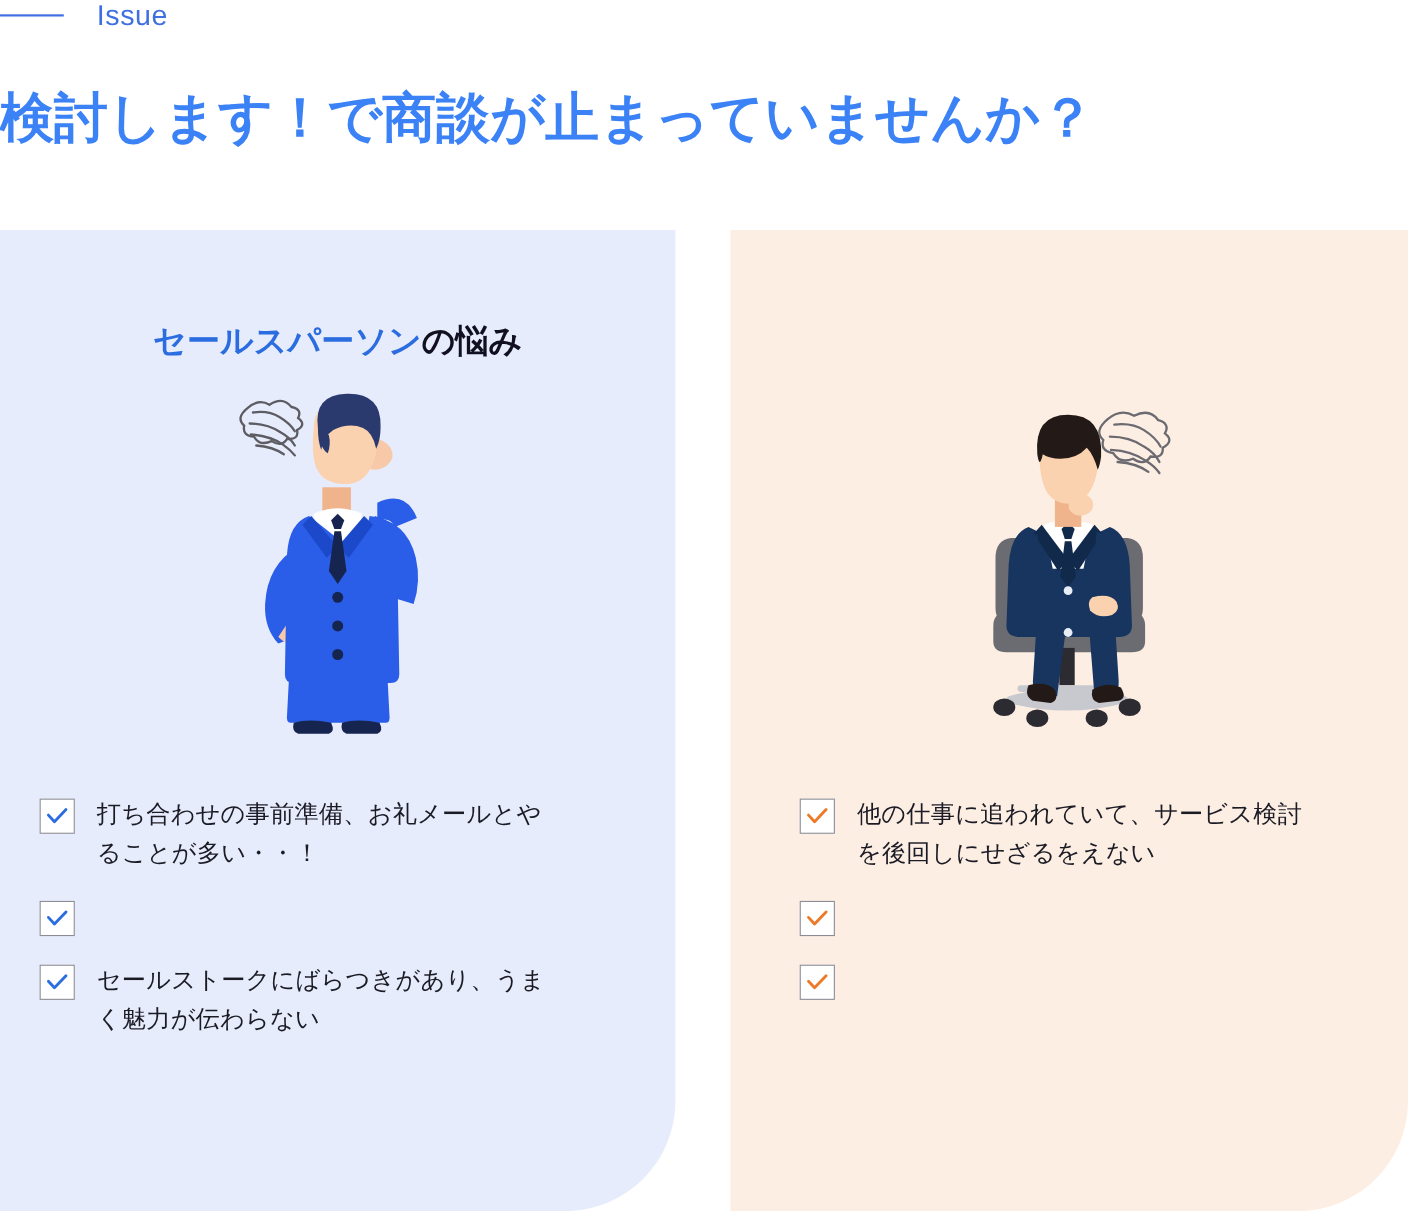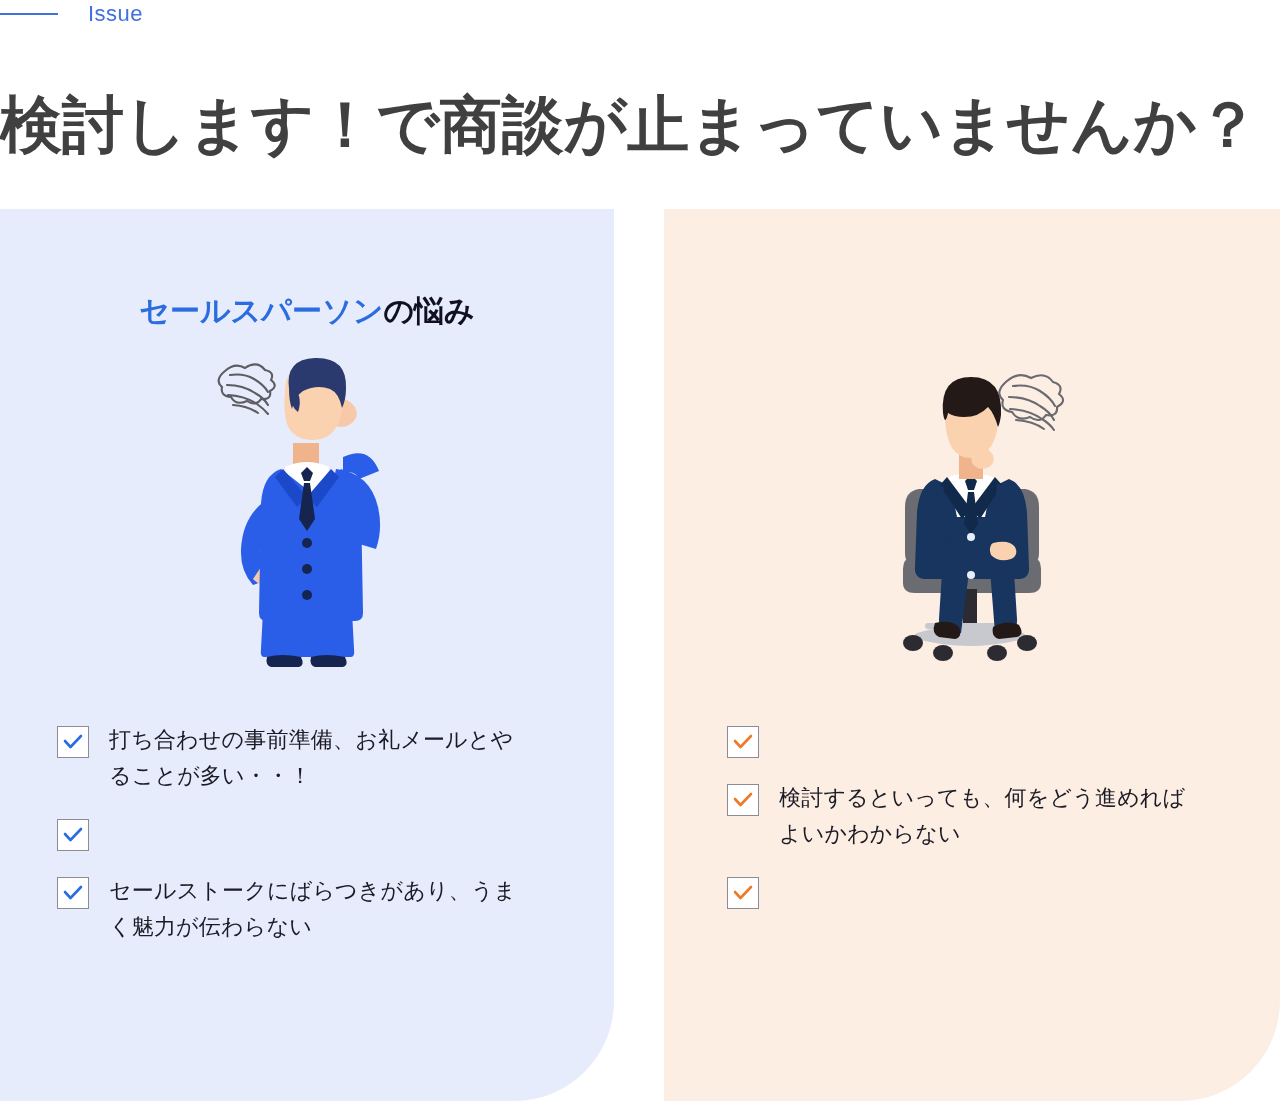--- a/index.html
+++ b/index.html
@@ -27,33 +27,33 @@
   }
   .eyebrow-line {
     width: 58px;
     height: 2px;
     background: #3f6fe0;
     display: block;
   }
   .eyebrow-text {
     margin-left: 30px;
     color: #3f6fe0;
-    font-size: 22px;
+    font-size: 26px;
     letter-spacing: 0.5px;
     line-height: 1;
   }
 
   
   .page-heading {
     position: absolute;
     top: 46px;
     left: 0px;
-    font-size: 62px;
+    font-size: 49px;
     font-weight: bold;
-    color: #404040;
+    color: #3b82f6;
     letter-spacing: 0px;
     line-height: 1.2;
     white-space: nowrap;
   }
 
   
   .cards {
     position: absolute;
     top: 209px;
     left: 0px;
@@ -102,21 +102,21 @@
   }
   .illus-left { top: 138px; }
   .illus-right { top: 152px; }
 
   
   .checklist {
     position: absolute;
     left: 0;
     width: 100%;
   }
-  .checklist-left  { top: 513px; padding-left: 57px; }
+  .checklist-left  { top: 513px; padding-left: 36px; }
   .checklist-right { top: 513px; padding-left: 63px; }
 
   .check-item {
     display: flex;
     align-items: flex-start;
     margin-bottom: 22px;
   }
   .check-box {
     flex: 0 0 auto;
     width: 32px;
@@ -308,28 +308,28 @@
       </svg>
     </div>
 
     <div class="checklist checklist-right">
       <div class="check-item">
         <span class="check-box">
           <svg width="20" height="16" viewBox="0 0 20 16">
               <path d="M2 7 L7.5 13 L18 2" stroke="#ed7a28" stroke-width="2.6" fill="none" stroke-linecap="round" stroke-linejoin="round"></path>
             </svg>
         </span>
+        <span class="check-text">他の仕事に追われていて、サービス検討を後回しにせざるをえない</span>
       </div>
       <div class="check-item">
         <span class="check-box">
           <svg width="20" height="16" viewBox="0 0 20 16">
               <path d="M2 7 L7.5 13 L18 2" stroke="#ed7a28" stroke-width="2.6" fill="none" stroke-linecap="round" stroke-linejoin="round"></path>
             </svg>
         </span>
-        <span class="check-text">検討するといっても、何をどう進めればよいかわからない</span>
       </div>
       <div class="check-item">
         <span class="check-box">
           <svg width="20" height="16" viewBox="0 0 20 16">
               <path d="M2 7 L7.5 13 L18 2" stroke="#ed7a28" stroke-width="2.6" fill="none" stroke-linecap="round" stroke-linejoin="round"></path>
             </svg>
         </span>
       </div>
     </div>
   </div>

